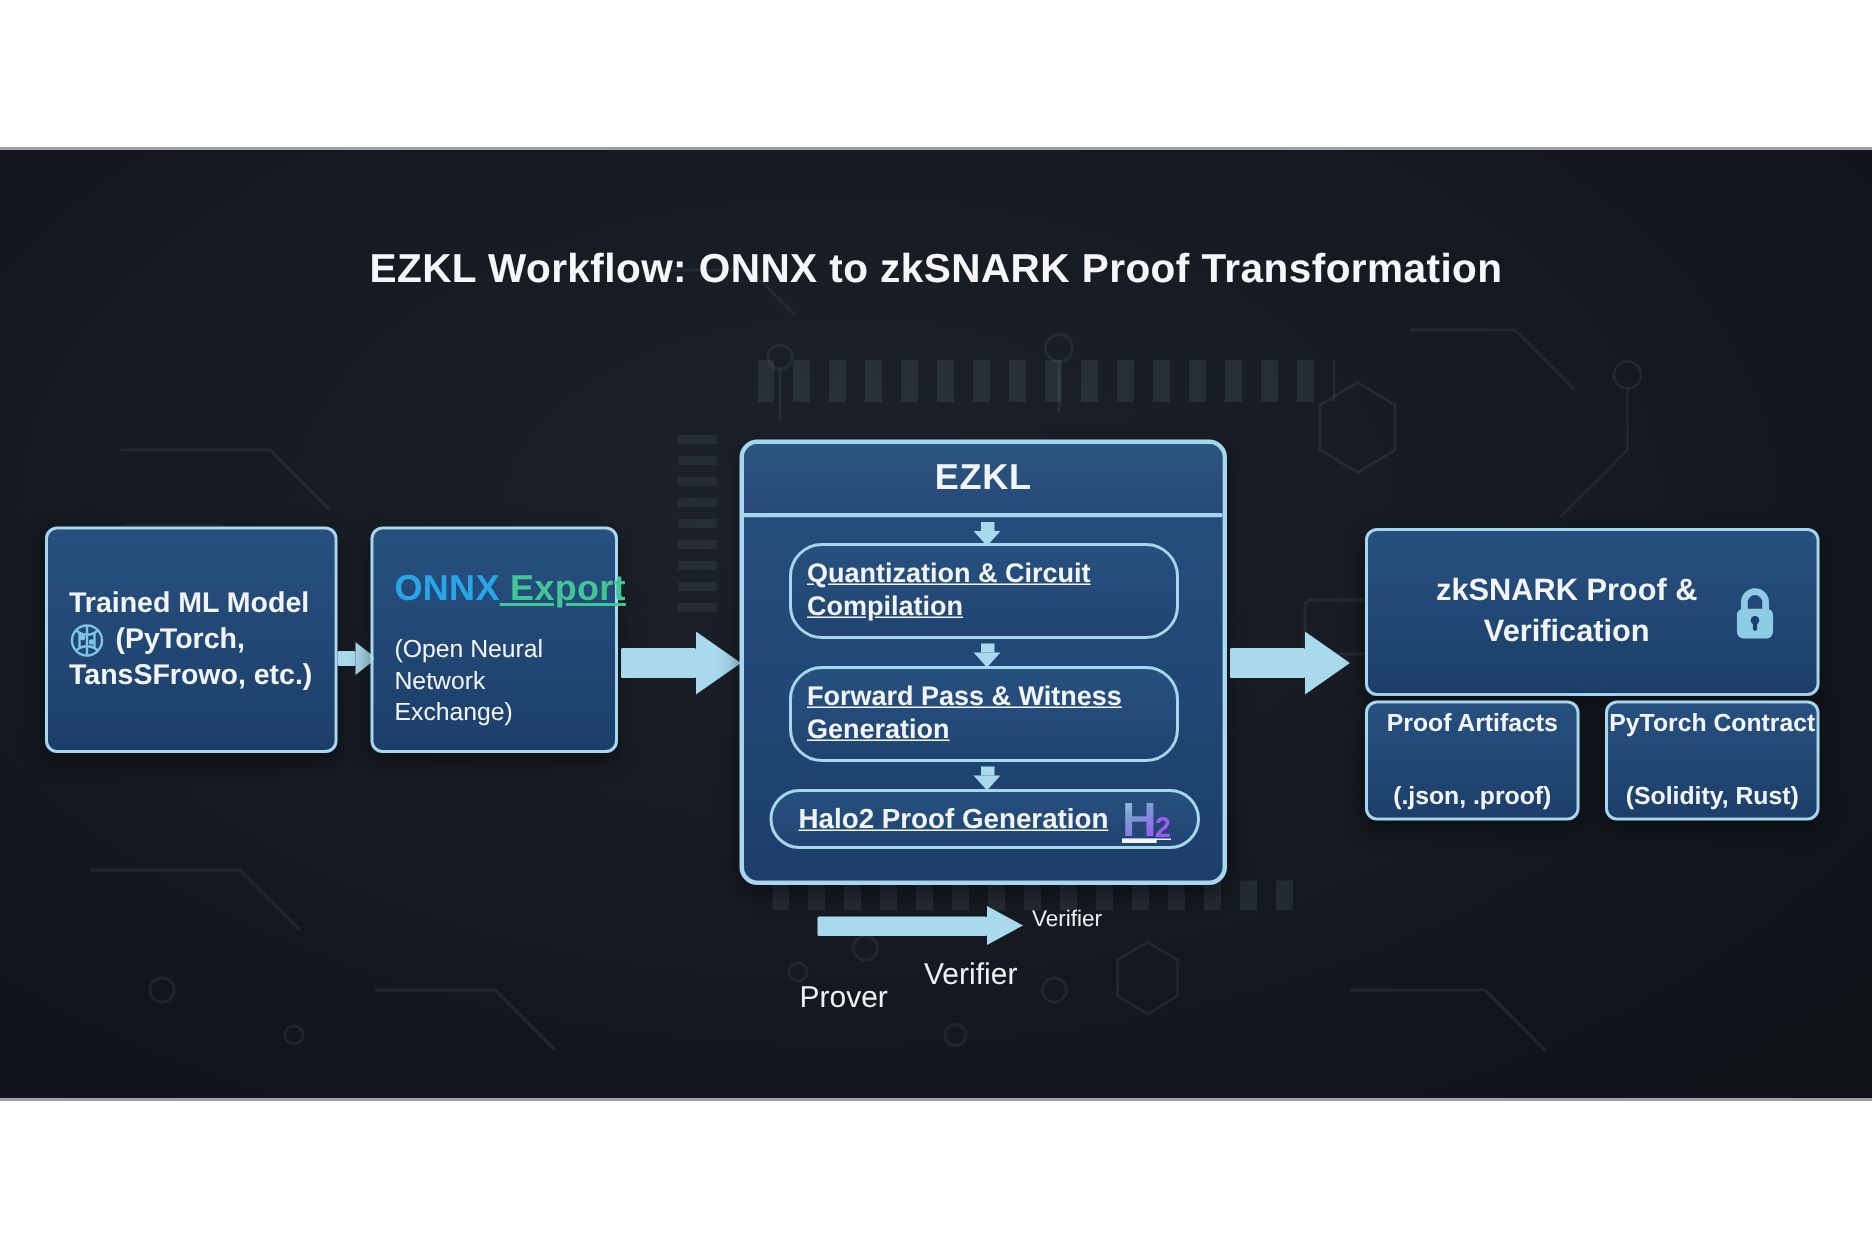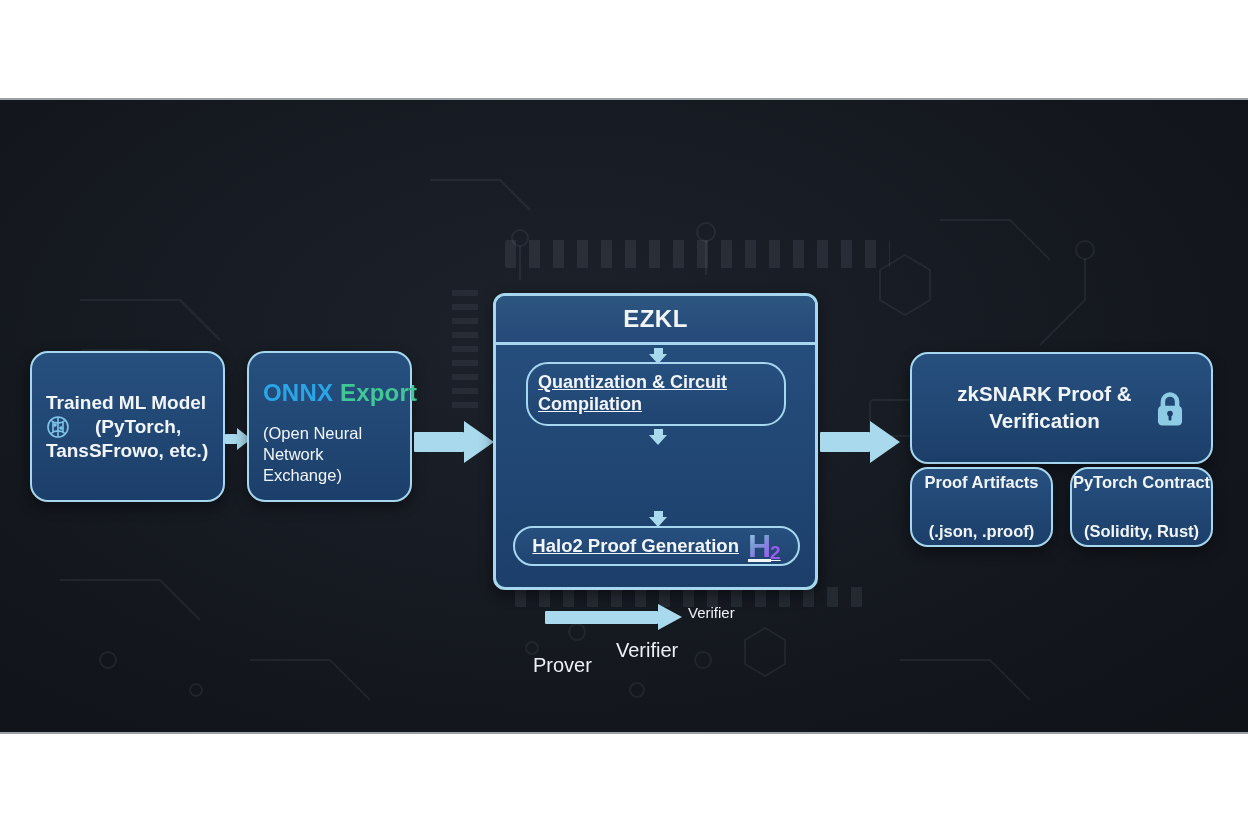--- a/index.html
+++ b/index.html
@@ -21,35 +21,35 @@
   .dash-stack { position:absolute; background:repeating-linear-gradient(180deg,
              rgba(170,190,210,0.08) 0 6px, transparent 6px 14px); }
   .dash-stack.a { left:700px; top:330px; width:58px; height:150px; }
   .dash-stack.b { left:452px; top:190px; width:26px; height:120px; }
   .circuit-svg { position:absolute; left:0; top:0; width:1248px; height:636px; }
 
   .title { position:absolute; left:0; top:64px; width:1248px; text-align:center;
            color:#f5f7fa; font-size:27px; font-weight:700; letter-spacing:0.3px; }
 
   
-  .box { position:absolute; border:2px solid #a6d7ef; border-radius:18px;
+  .box { position:absolute; border:2px solid #a6d7ef; border-radius:8px;
          background:linear-gradient(180deg,#27507f 0%,#1c3f6a 100%);
          box-shadow:0 5px 14px rgba(0,0,0,0.45); color:#f2f5f8; }
 
   .model-box { left:30px; top:251px; width:195px; height:151px;
                display:flex; flex-direction:column; justify-content:center;
                padding:10px 8px 10px 14px; font-size:19px; font-weight:600; line-height:1.25; }
-  .model-line2 { display:flex; align-items:flex-start; gap:25px; }
+  .model-line2 { display:flex; align-items:flex-start; gap:7px; }
   .neural-icon { width:24px; height:24px; flex:0 0 auto; }
 
   .onnx-box { left:247px; top:251px; width:165px; height:151px; padding:26px 12px 14px 14px;
               display:flex; flex-direction:column; justify-content:space-between; }
   .onnx-title { font-size:24px; font-weight:800; letter-spacing:0.2px; white-space:nowrap; }
   .onnx-blue { color:#2aa6e8; }
-  .onnx-green { color:#41c795; }
+  .onnx-green { color:#41c795;text-decoration:underline; }
   .onnx-sub { font-size:16.5px; font-weight:500; line-height:1.28; }
 
   .ezkl-box { left:493px; top:193px; width:325px; height:297px; border-width:3px; border-radius:12px; }
   .ezkl-header { position:absolute; left:0; top:0; width:100%; height:49px;
                  border-bottom:3px solid #a6d7ef; display:flex; align-items:center; justify-content:center;
                  font-size:24px; font-weight:700; letter-spacing:0.5px;
                  background:linear-gradient(180deg,#2c567f 0%,#26497a 100%);
                  border-radius:9px 9px 0 0; }
   .estep { position:absolute; border:2px solid #a6d7ef; border-radius:22px;
            background:linear-gradient(180deg,#27507f 0%,#204471 100%);
@@ -129,20 +129,21 @@
       <polygon points="745,540 765,528 785,540 785,564 765,576 745,564"></polygon>
       <polygon points="880,170 905,155 930,170 930,200 905,215 880,200"></polygon>
       <rect x="80" y="250" width="70" height="40" rx="4"></rect>
       <rect x="870" y="300" width="60" height="36" rx="4"></rect>
     </svg>
     <div class="pin-row top"></div>
     <div class="pin-row bottom"></div>
     <div class="dash-stack a"></div>
     <div class="dash-stack b"></div>
 
+    <div class="title">EZKL Workflow: ONNX to zkSNARK Proof Transformation</div>
 
     <div class="box model-box">
       <div>Trained ML Model</div>
       <div class="model-line2">
         <svg class="neural-icon" viewBox="0 0 24 24" fill="none" stroke="#7fc4e8" stroke-width="1.6">
           <circle cx="12" cy="12" r="10"></circle>
           <path d="M12 2 V22 M5 5.5 C9 9,15 9,19 5.5 M5 18.5 C9 15,15 15,19 18.5 M7 7 V17 M17 7 V17"></path>
           <circle cx="9" cy="10" r="1" fill="#7fc4e8"></circle>
             <circle cx="15" cy="13" r="1" fill="#7fc4e8"></circle>
         </svg>
@@ -179,20 +180,23 @@
           <div class="head"></div>
       </div>
       <div class="estep estep1">
         <span>Quantization &amp; Circuit Compilation</span>
       </div>
 
       <div class="v-arrow va2">
         <div class="shaft"></div>
           <div class="head"></div>
       </div>
+      <div class="estep estep2">
+        <span>Forward Pass &amp; Witness Generation</span>
+      </div>
 
       <div class="v-arrow va3">
         <div class="shaft"></div>
           <div class="head"></div>
       </div>
       <div class="estep estep3">
         <span>Halo2 Proof Generation</span>
         <span class="h2-logo">
           <span class="h2-h">H</span>
             <span class="h2-sub">2</span>

